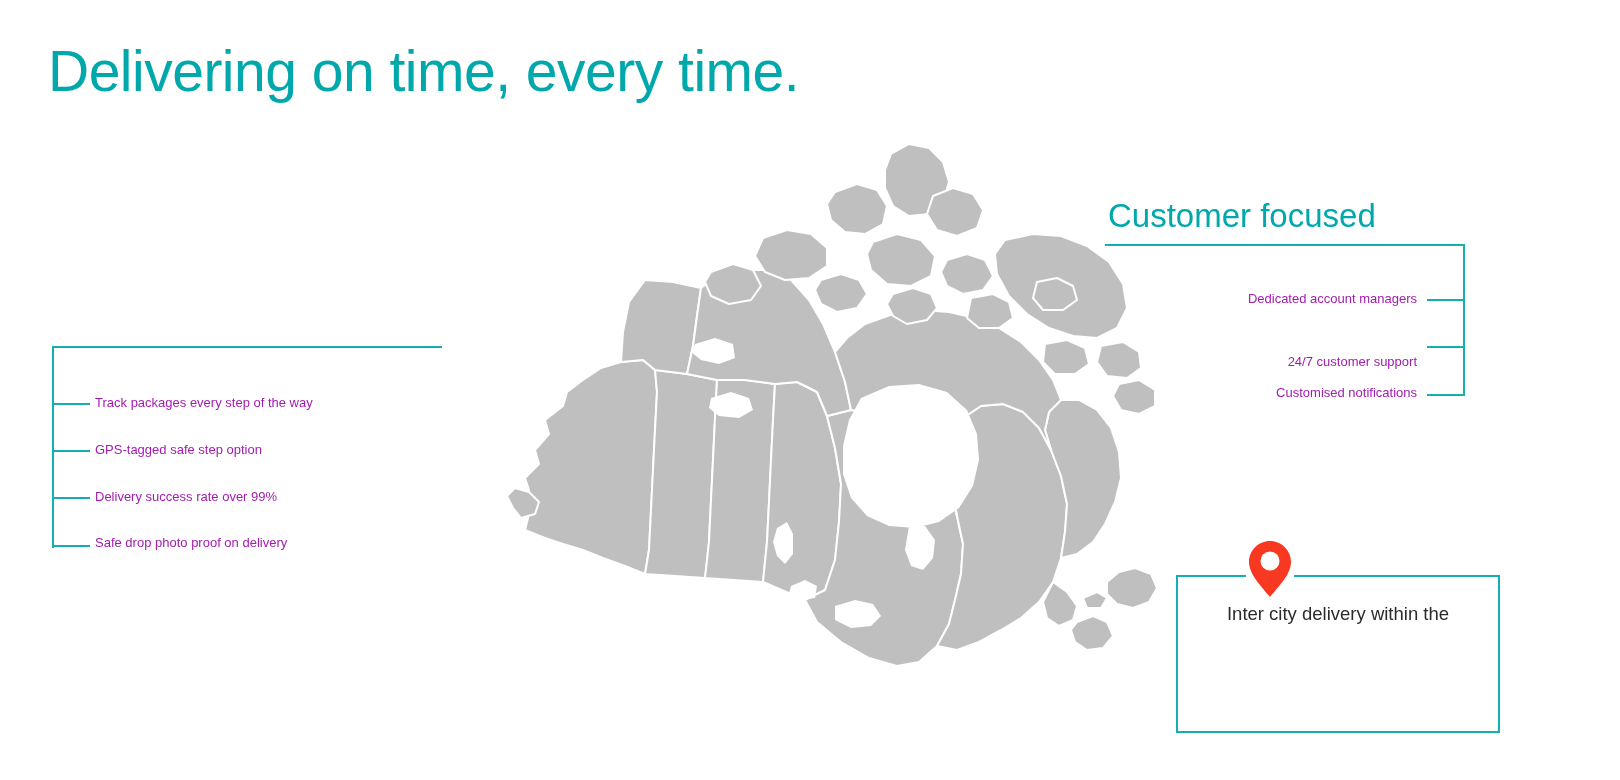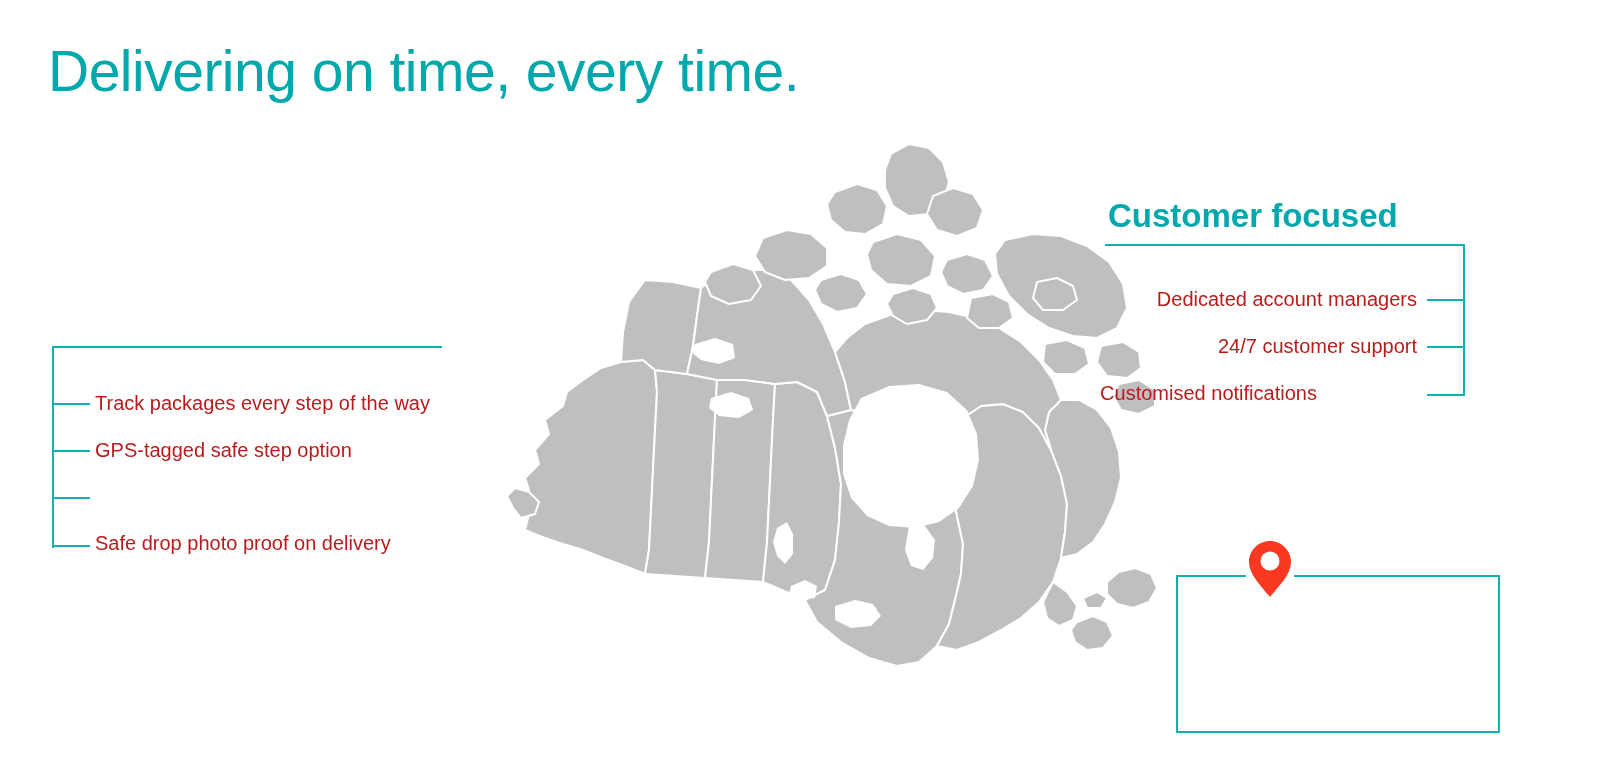--- a/index.html
+++ b/index.html
@@ -38,21 +38,21 @@
     width: 720px;
     height: 590px;
   }
   #map-wrap svg { display: block; width: 100%; height: 100%; }
 
   
   .panel-heading {
     position: absolute;
     font-size: 33px;
     line-height: 40px;
-    font-weight: 700;
+    font-weight: 400;
     color: #00A8AC;
     white-space: nowrap;
   }
   .rule {
     position: absolute;
     background: #13AFB2;
     height: 2px;
   }
   .vrule {
     position: absolute;
@@ -60,23 +60,23 @@
     width: 2px;
   }
   .tick {
     position: absolute;
     background: #13AFB2;
     height: 2px;
     width: 38px;
   }
   .item-text {
     position: absolute;
-    font-size: 20px;
+    font-size: 13px;
     line-height: 22px;
-    color: #b91c1c;
+    color: #a21caf;
     white-space: nowrap;
   }
 
   
   #left-panel { position: absolute; left: 0; top: 0; width: 500px; height: 780px; }
   #left-heading { left: 124px; top: 297px; }
   #left-top-rule { left: 52px; top: 346px; width: 390px; }
   #left-vrule { left: 52px; top: 346px; height: 202px; }
   .left-tick { left: 52px; }
   .left-item { left: 95px; }
@@ -282,49 +282,51 @@
 
     <div id="left-vrule" class="vrule"></div>
 
     <div class="tick left-tick" style="top:403px;"></div>
     <div class="item-text left-item" style="top:392px;">Track packages every step of the way</div>
 
     <div class="tick left-tick" style="top:450px;"></div>
     <div class="item-text left-item" style="top:439px;">GPS-tagged safe step option</div>
 
     <div class="tick left-tick" style="top:497px;"></div>
+    <div class="item-text left-item" style="top:486px;">Delivery success rate over 99%</div>
 
     <div class="tick left-tick" style="top:545px;"></div>
     <div class="item-text left-item" style="top:532px;">Safe drop photo proof on delivery</div>
   </div>
 
   <div>
 
     <div id="right-heading" class="panel-heading">Customer focused</div>
 
     <div id="right-top-rule" class="rule"></div>
 
     <div id="right-vrule" class="vrule"></div>
 
     <div class="tick right-tick" style="top:299px;"></div>
     <div class="item-text" style="top:288px; left:1000px; width:417px; text-align:right;">Dedicated account managers</div>
 
     <div class="tick right-tick" style="top:346px;"></div>
-    <div class="item-text" style="top:335px; left:1000px; width:417px; text-align:right;">24/7 customer support</div>
+    <div class="item-text" style="top:351px; left:1000px; width:417px; text-align:right;">24/7 customer support</div>
 
     <div class="tick right-tick" style="top:394px;"></div>
-    <div class="item-text" style="top:382px; left:1000px; width:417px; text-align:center;">Customised notifications</div>
+    <div class="item-text" style="top:382px; left:1000px; width:417px; text-align:right;">Customised notifications</div>
   </div>
 
   <div id="callout"></div>
   <div id="callout-gap"></div>
 
   <div id="map-pin">
     <svg viewBox="0 0 44 58" xmlns="http://www.w3.org/2000/svg" aria-hidden="true">
       <path d="M22 1 C10.4 1 1 10.4 1 22 C1 34.5 14 47 22 57 C30 47 43 34.5 43 22 C43 10.4 33.6 1 22 1 Z" fill="#F93822"></path>
       <circle cx="22" cy="21" r="9.5" fill="#FFFFFF"></circle>
     </svg>
   </div>
 
   <div id="callout-text">
+    <div>Inter city delivery within the</div>
   </div>
 
 </div>
 
 </body></html>

